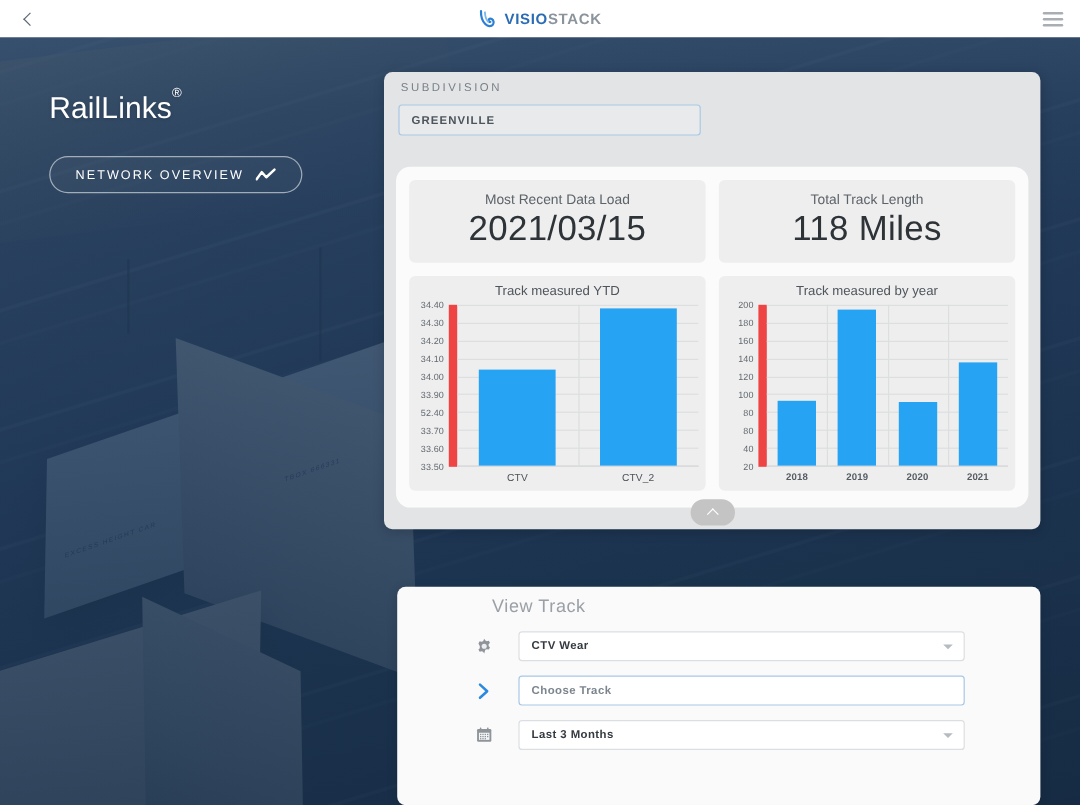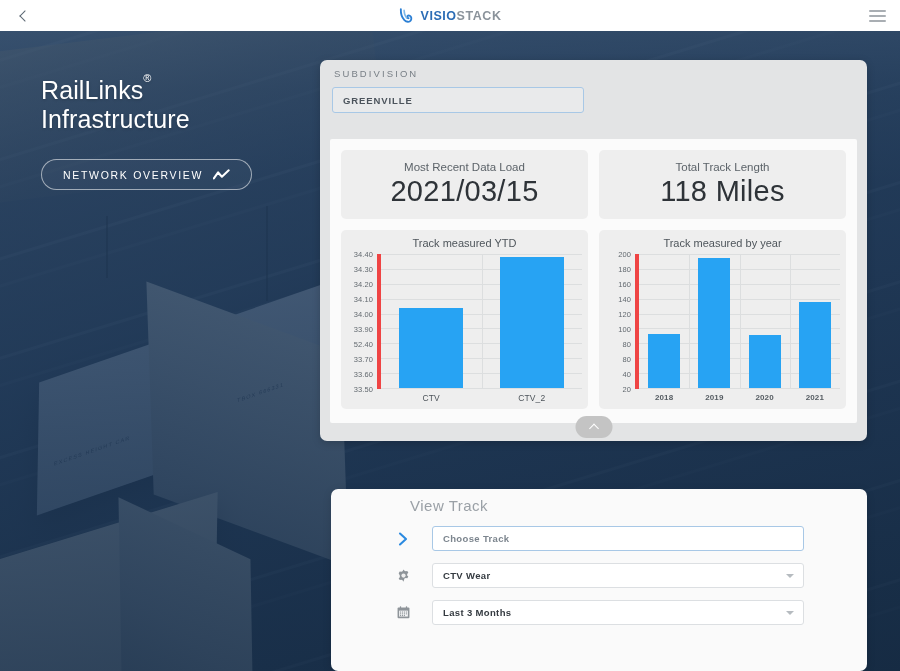--- a/index.html
+++ b/index.html
@@ -189,21 +189,21 @@
     display: flex; align-items: center;
     padding: 0 10px;
     color: #4c545c; font-size: 9.5px;
     font-weight: 700; letter-spacing: 0.9px;
     cursor: text;
   }
 
   .card {
     margin: 26px 10px 0 10px;
     background: #fbfbfb;
-    border-radius: 2px;
+    border-radius: 12px;
     padding: 11px 11px 14px 11px;
     position: relative;
   }
   .kpi-row { display: flex; gap: 11px; }
   .kpi {
     flex: 1; background: #eeeeee;
     border-radius: 5px;
     padding: 11px 6px 13px 6px;
     text-align: center;
   }
@@ -225,21 +225,21 @@
     font-size: 11px; margin-bottom: 5px;
   }
   .plot {
     position: relative;
     height: 135px;
     display: flex;
   }
   .yaxis {
     width: 34px;
     position: relative;
-    border-right: 4px solid #ef4444;
+    border-right: 7px solid #ef4444;
   }
   .yaxis span {
     position: absolute; right: 4px;
     transform: translateY(-50%);
     font-size: 7.5px; color: #62696f;
     letter-spacing: 0.1px;
     white-space: nowrap;
   }
   .plotarea {
     flex: 1; position: relative;
@@ -380,21 +380,20 @@
     <div class="topbar-menu">
       <i></i>
         <i></i>
         <i></i>
     </div>
   </div>
 
   <div class="hero">
     <div class="hero-title">
       <span>RailLinks</span><sup>®</sup><br>
-      <span>Infrastructure</span>
     </div>
     <div class="hero-btn">
       <span>NETWORK OVERVIEW</span>
       <svg class="spark" viewBox="0 0 20 14">
         <path d="M1 11 L6 4 L10.5 9 L18.5 1.5" fill="none" stroke="#ffffff" stroke-width="2.4" stroke-linejoin="round" stroke-linecap="round"></path>
       </svg>
     </div>
   </div>
 
   <div class="panel">
@@ -519,39 +518,39 @@
       </div>
     </div>
     <div class="panel-pad"></div>
   </div>
 
   <div class="panel2">
     <div class="vt-title">View Track</div>
 
     <div class="vt-row">
       <span class="vt-icon">
-        <svg width="11" height="14" viewBox="0 0 11 14">
-            <path d="M2 1.5 L8 7 L2 12.5" fill="none" stroke="#2b8ae0" stroke-width="2.1" stroke-linecap="round" stroke-linejoin="round"></path>
-          </svg>
-      </span>
-      <div class="vt-field focus">
-        <span>Choose Track</span>
-      </div>
-    </div>
-
-    <div class="vt-row">
-      <span class="vt-icon">
         <svg width="15" height="15" viewBox="0 0 24 24" fill="#8e9499">
           <path d="M12 2.2l1.5 2.3a7.9 7.9 0 0 1 2 .8l2.6-.6 1.6 2.8-1.9 1.9c.1.4.15.8.15 1.2s-.05.8-.15 1.2l1.9 1.9-1.6 2.8-2.6-.6c-.6.35-1.3.62-2 .8L12 21.8l-1.5-2.3a7.9 7.9 0 0 1-2-.8l-2.6.6-1.6-2.8 1.9-1.9a6.9 6.9 0 0 1 0-2.4L4.3 8.3l1.6-2.8 2.6.6c.6-.35 1.3-.62 2-.8L12 2.2z"></path>
           <circle cx="12" cy="12" r="3.4" fill="#eeeeee"></circle>
         </svg>
       </span>
       <div class="vt-field">
         <span>CTV Wear</span>
         <span class="caret"></span>
+      </div>
+    </div>
+
+    <div class="vt-row">
+      <span class="vt-icon">
+        <svg width="11" height="14" viewBox="0 0 11 14">
+            <path d="M2 1.5 L8 7 L2 12.5" fill="none" stroke="#2b8ae0" stroke-width="2.1" stroke-linecap="round" stroke-linejoin="round"></path>
+          </svg>
+      </span>
+      <div class="vt-field focus">
+        <span>Choose Track</span>
       </div>
     </div>
 
     <div class="vt-row">
       <span class="vt-icon">
         <svg width="15" height="15" viewBox="0 0 24 24" fill="#8e9499">
           <rect x="2.5" y="4" width="19" height="17" rx="1.6"></rect>
           <rect x="5" y="9" width="14" height="9.5" fill="#f4f5f6"></rect>
           <rect x="6.2" y="2" width="2" height="4" rx="0.8"></rect>
           <rect x="15.8" y="2" width="2" height="4" rx="0.8"></rect>

